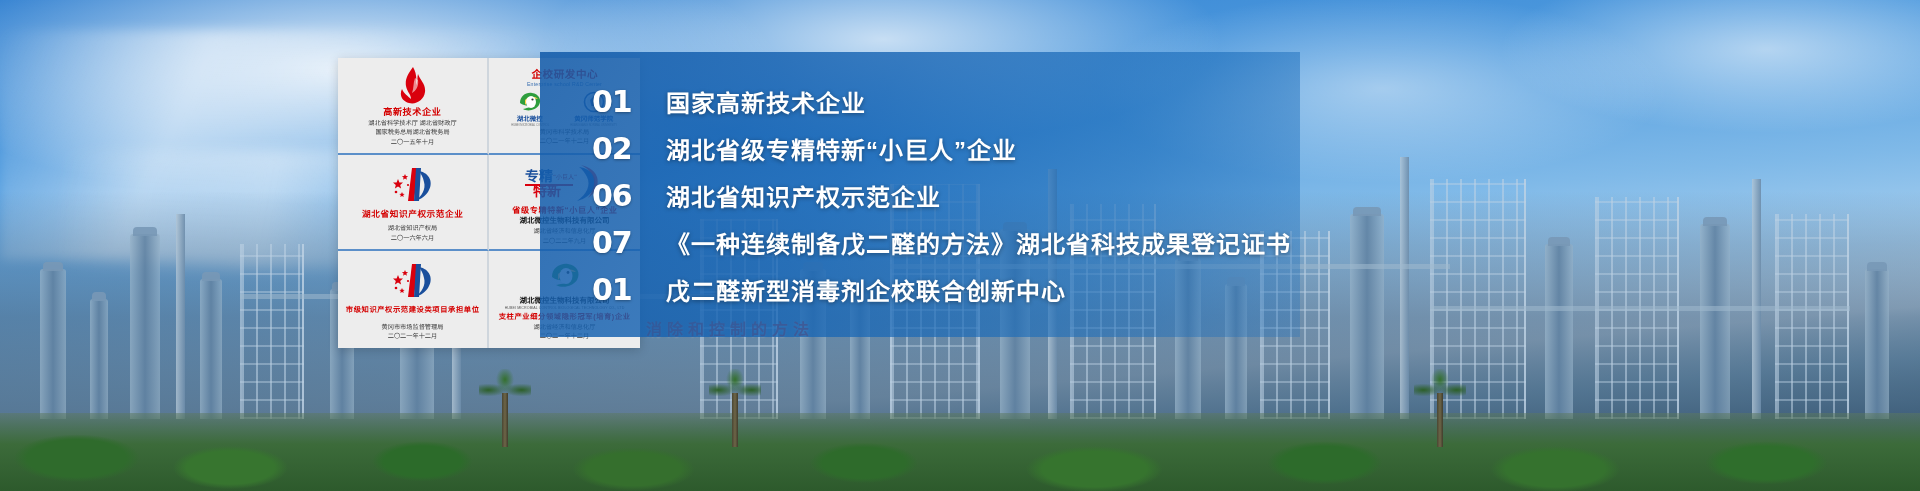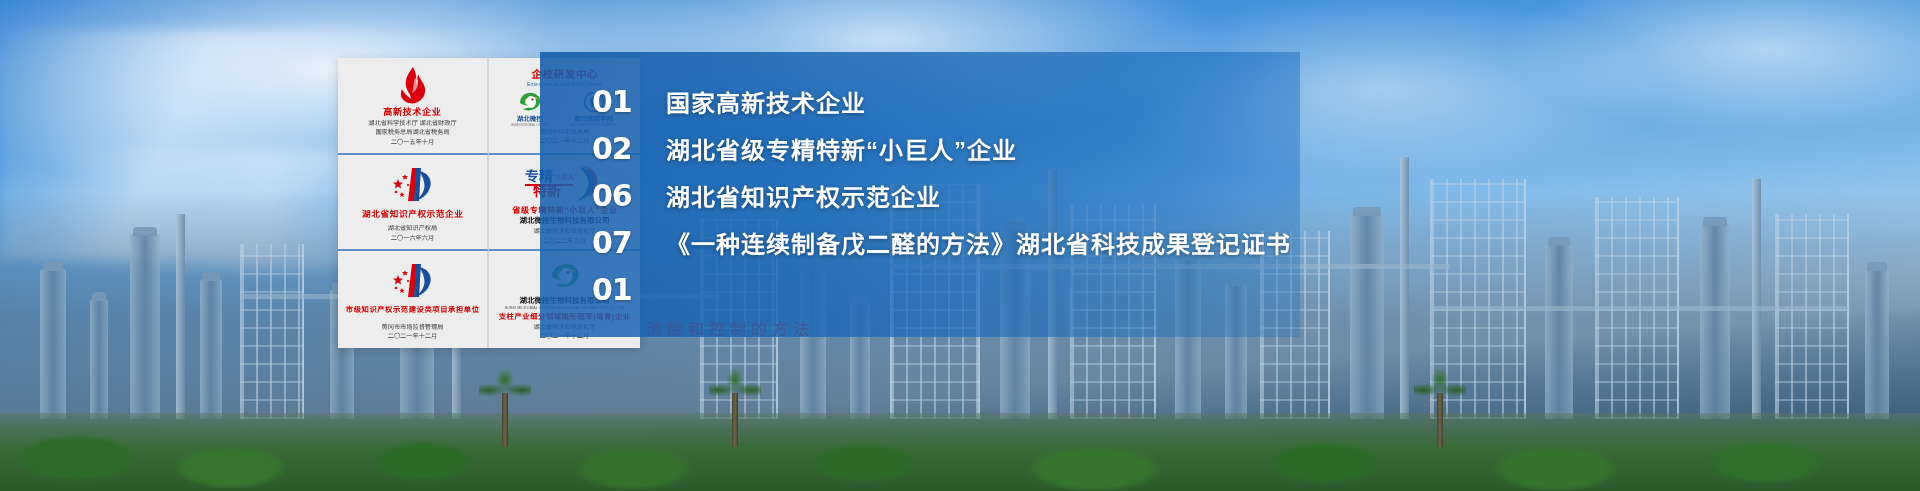--- a/index.html
+++ b/index.html
@@ -406,16 +406,17 @@
     <div class="row">
       <div class="num">06</div>
       <div class="txt">湖北省知识产权示范企业</div>
     </div>
     <div class="row">
       <div class="num">07</div>
       <div class="txt">《一种连续制备戊二醛的方法》湖北省科技成果登记证书</div>
     </div>
     <div class="row">
       <div class="num">01</div>
+      <div class="txt">戊二醛新型消毒剂企校联合创新中心</div>
     </div>
   </div>
 
 </div>
 
 </body></html>

